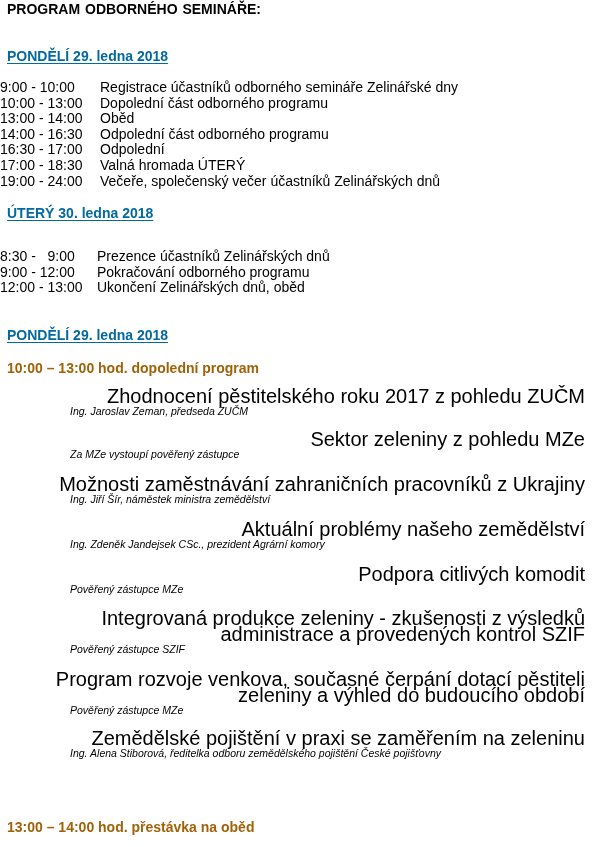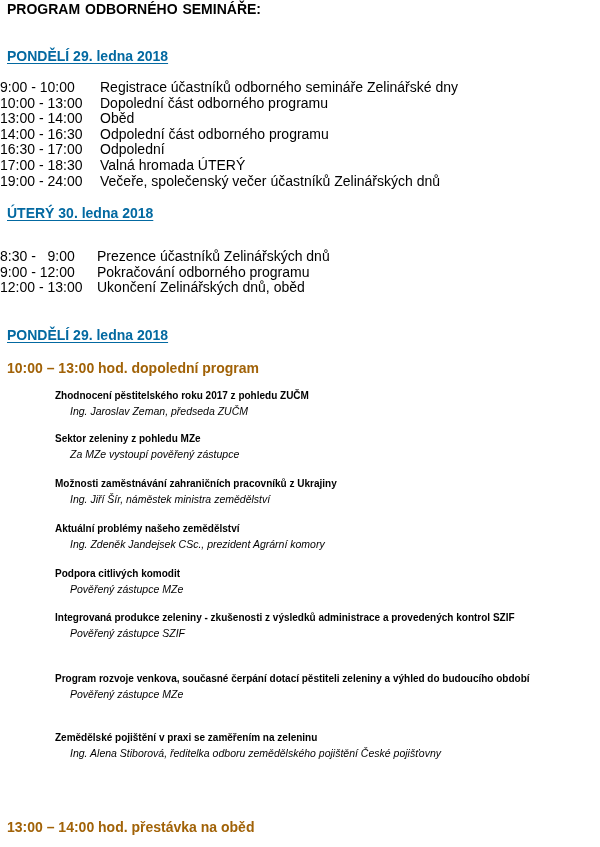--- a/index.html
+++ b/index.html
@@ -15,21 +15,21 @@
   }
   .green-head { font-size: 14px; font-weight: bold; color: #a16207; left: 7px; }
   .sched { left: 0; font-size: 14px; line-height: 15.6px; }
   .sched .row { display: flex; height: 15.6px; }
   .sched .time { width: 86px; }
   .sched .act { padding-left: 14px; }
   .sched2 .time { width: 83px; }
   .sched2 .act { padding-left: 14px; }
   .talks { left: 55px; top: 388px; width: 540px; }
   .talk { position: absolute; left: 0; }
-  .talk .t { font-size: 10px; font-weight: bold; line-height: 16px; white-space: normal; width: 530px; }
+  .talk .t { font-size: 20px; font-weight: normal; line-height: 16px; white-space: normal; width: 530px; text-align: right; }
   .talk .s { font-size: 10.5px; font-style: italic; margin-left: 15px; line-height: 14px; }
 </style>
 </head>
 <body>
 
 <div class="abs title">PROGRAM   ODBORNÉHO  SEMINÁŘE:</div>
 
 <div class="abs day-head" style="top:48px;">PONDĚLÍ   29. ledna 2018</div>
 
 <div class="abs sched" style="top:80px;">

